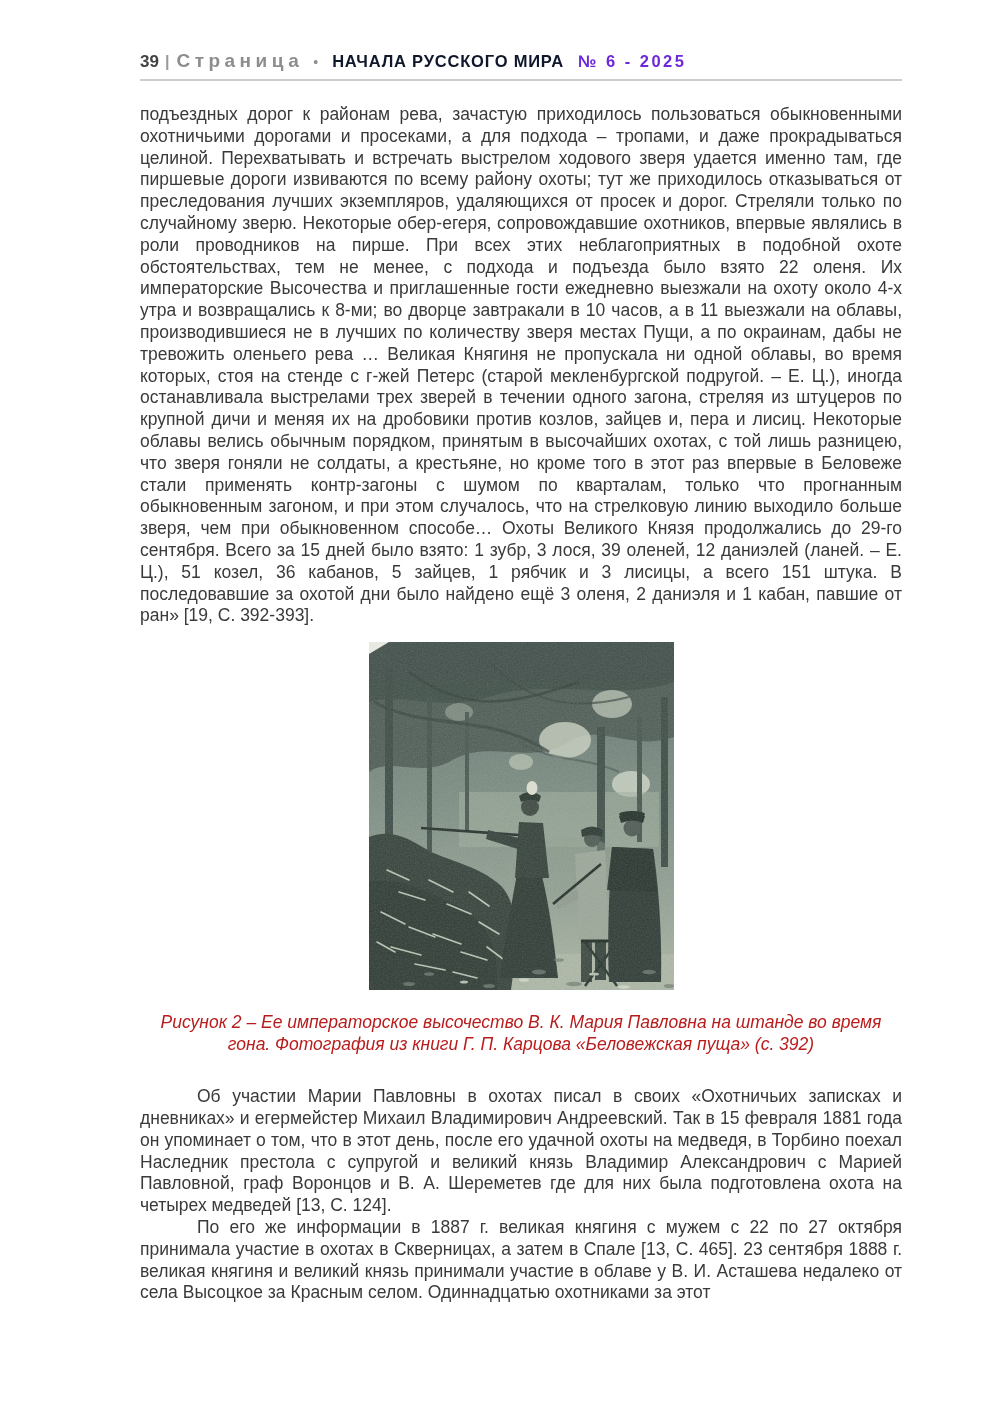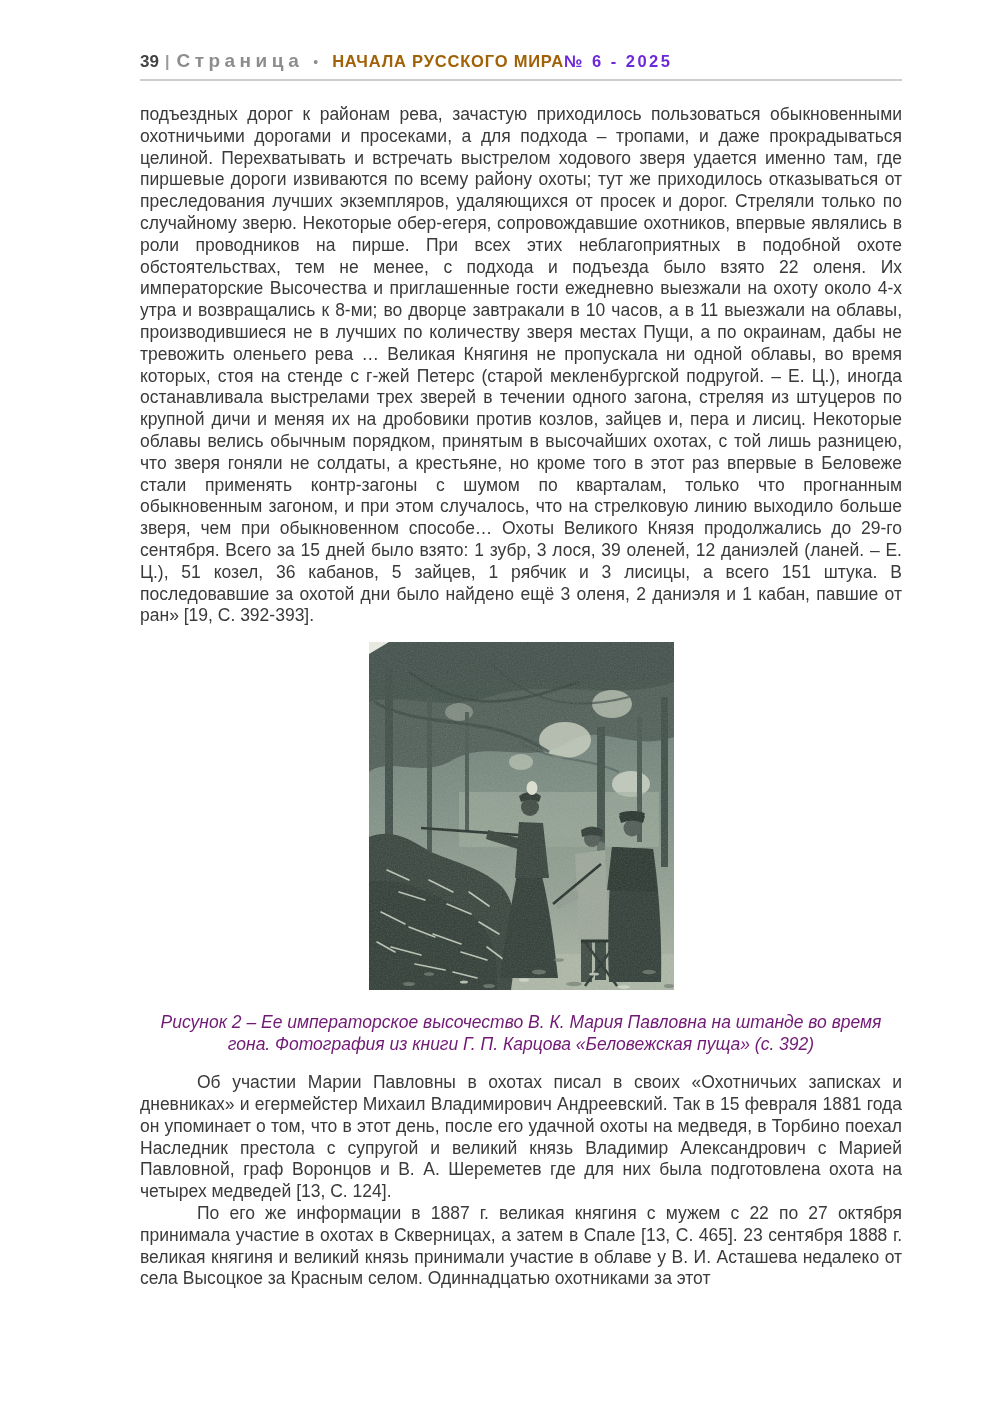--- a/index.html
+++ b/index.html
@@ -16,45 +16,45 @@
   
   .hdr{
     display:flex;align-items:baseline;
     white-space:nowrap;
     margin-bottom:7px;
   }
   .hdr .pgnum{font-size:17px;font-weight:bold;color:#424242;}
   .hdr .sep{font-size:16px;color:#9a9a9a;margin:0 7px 0 6px;font-weight:bold;}
   .hdr .pgword{font-size:19px;font-weight:bold;color:#8d8d8d;letter-spacing:4.5px;}
   .hdr .bullet{font-size:14px;color:#8d8d8d;margin:0 14px 0 10px;}
-  .hdr .journal{font-size:16.5px;font-weight:bold;color:#a16207;letter-spacing:0.8px;margin-right:0;}
+  .hdr .journal{font-size:16.5px;font-weight:bold;color:#0f172a;letter-spacing:0.8px;margin-right:14px;}
   .hdr .issue{font-size:16.5px;font-weight:bold;color:#6d28d9;letter-spacing:2.5px;}
   .hdr-rule{
     border:none;border-top:2px solid #cdcdcd;
     margin:0 0 9px 0;width:762px;
   }
   
   .body-par{
     width:762px;
     font-size:17.5px;
     line-height:21.8px;
     text-align:justify;
     margin:0;
     color:#3a3a3a;
   }
   .first-par{margin-top:23px;}
   .indent{text-indent:57px;}
-  .par2{margin-top:17px;}
+  .par2{margin-top:31px;}
   
   figure{margin:15px 0 0 0;width:762px;text-align:center;}
   .photo-svg{width:305px;height:348px;display:inline-block;vertical-align:top;}
   figcaption{
     margin-top:21px;
     font-size:17.5px;line-height:22px;
-    font-style:italic;color:#701a75;
+    font-style:italic;color:#b91c1c;
     text-align:center;
     padding:0 4px;
   }
 </style>
 </head>
 <body>
 
 <div class="page">
 
   <header class="hdr">

